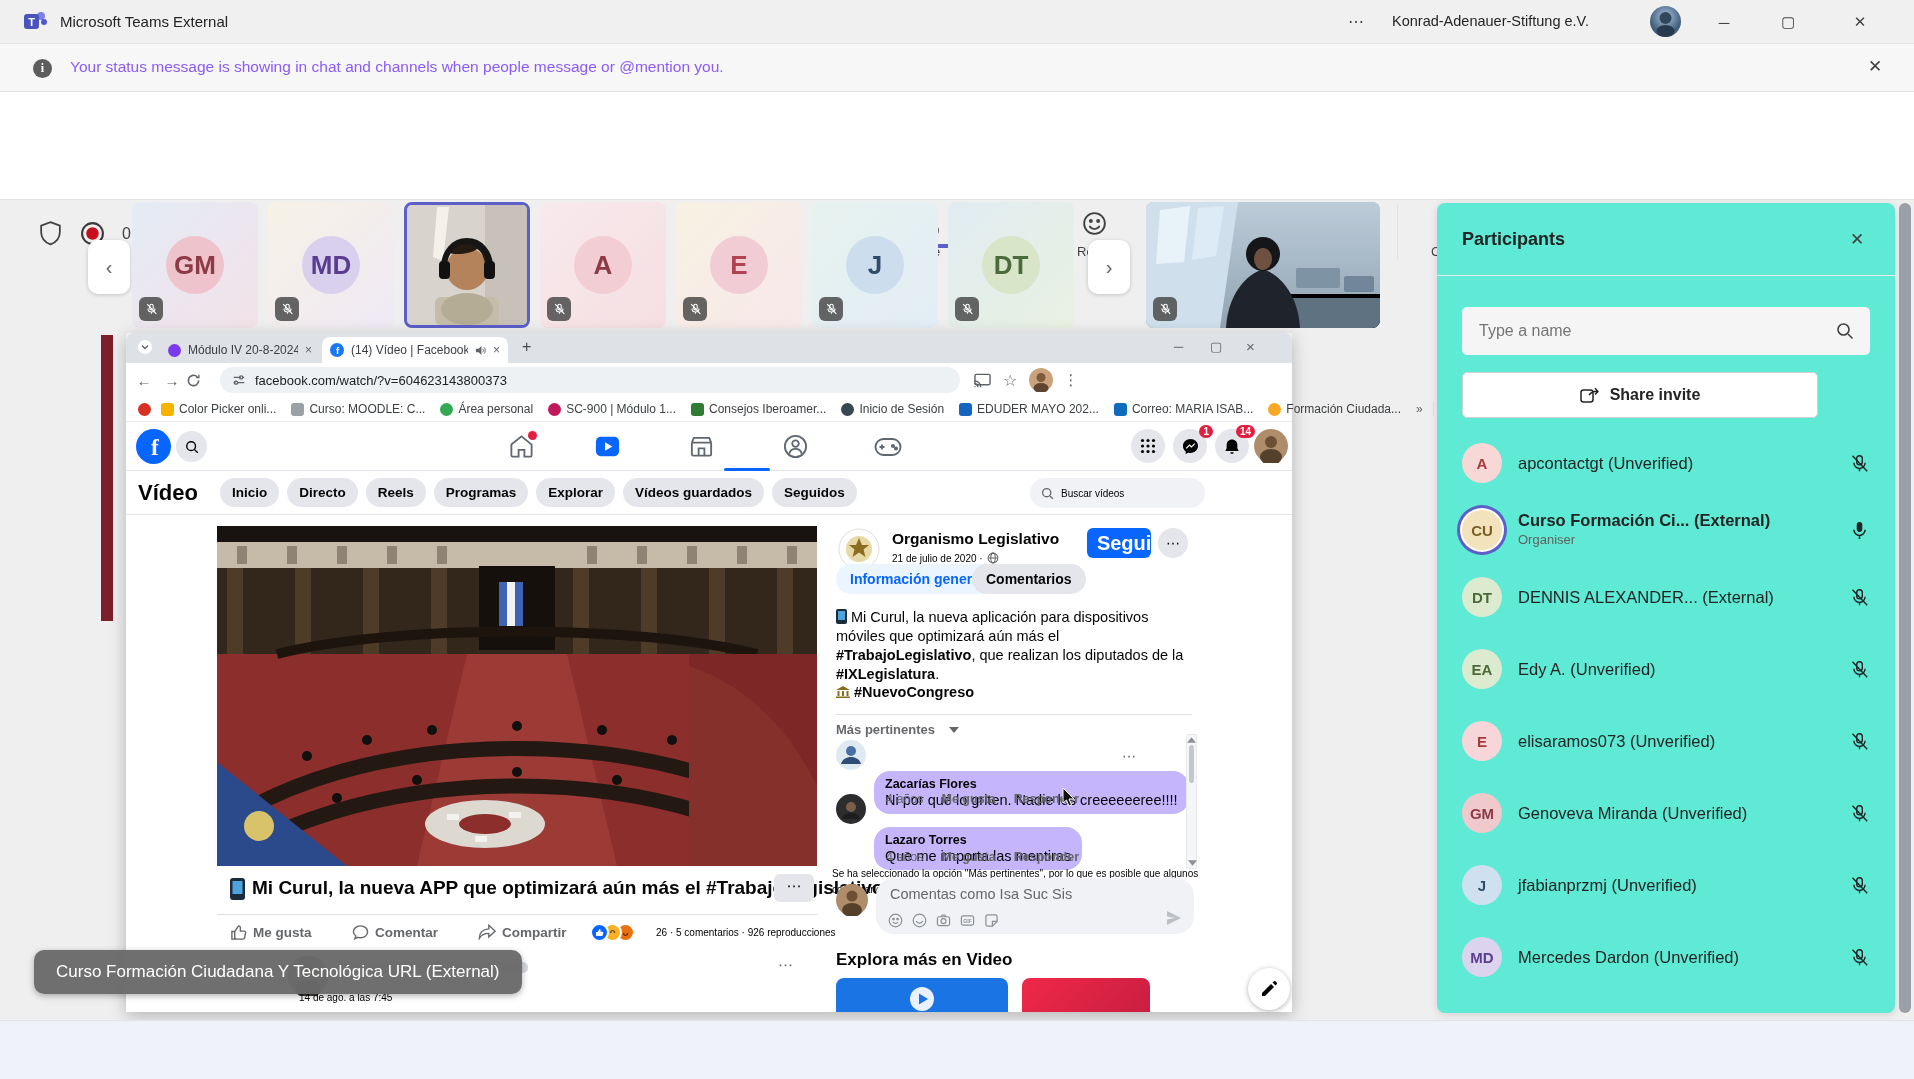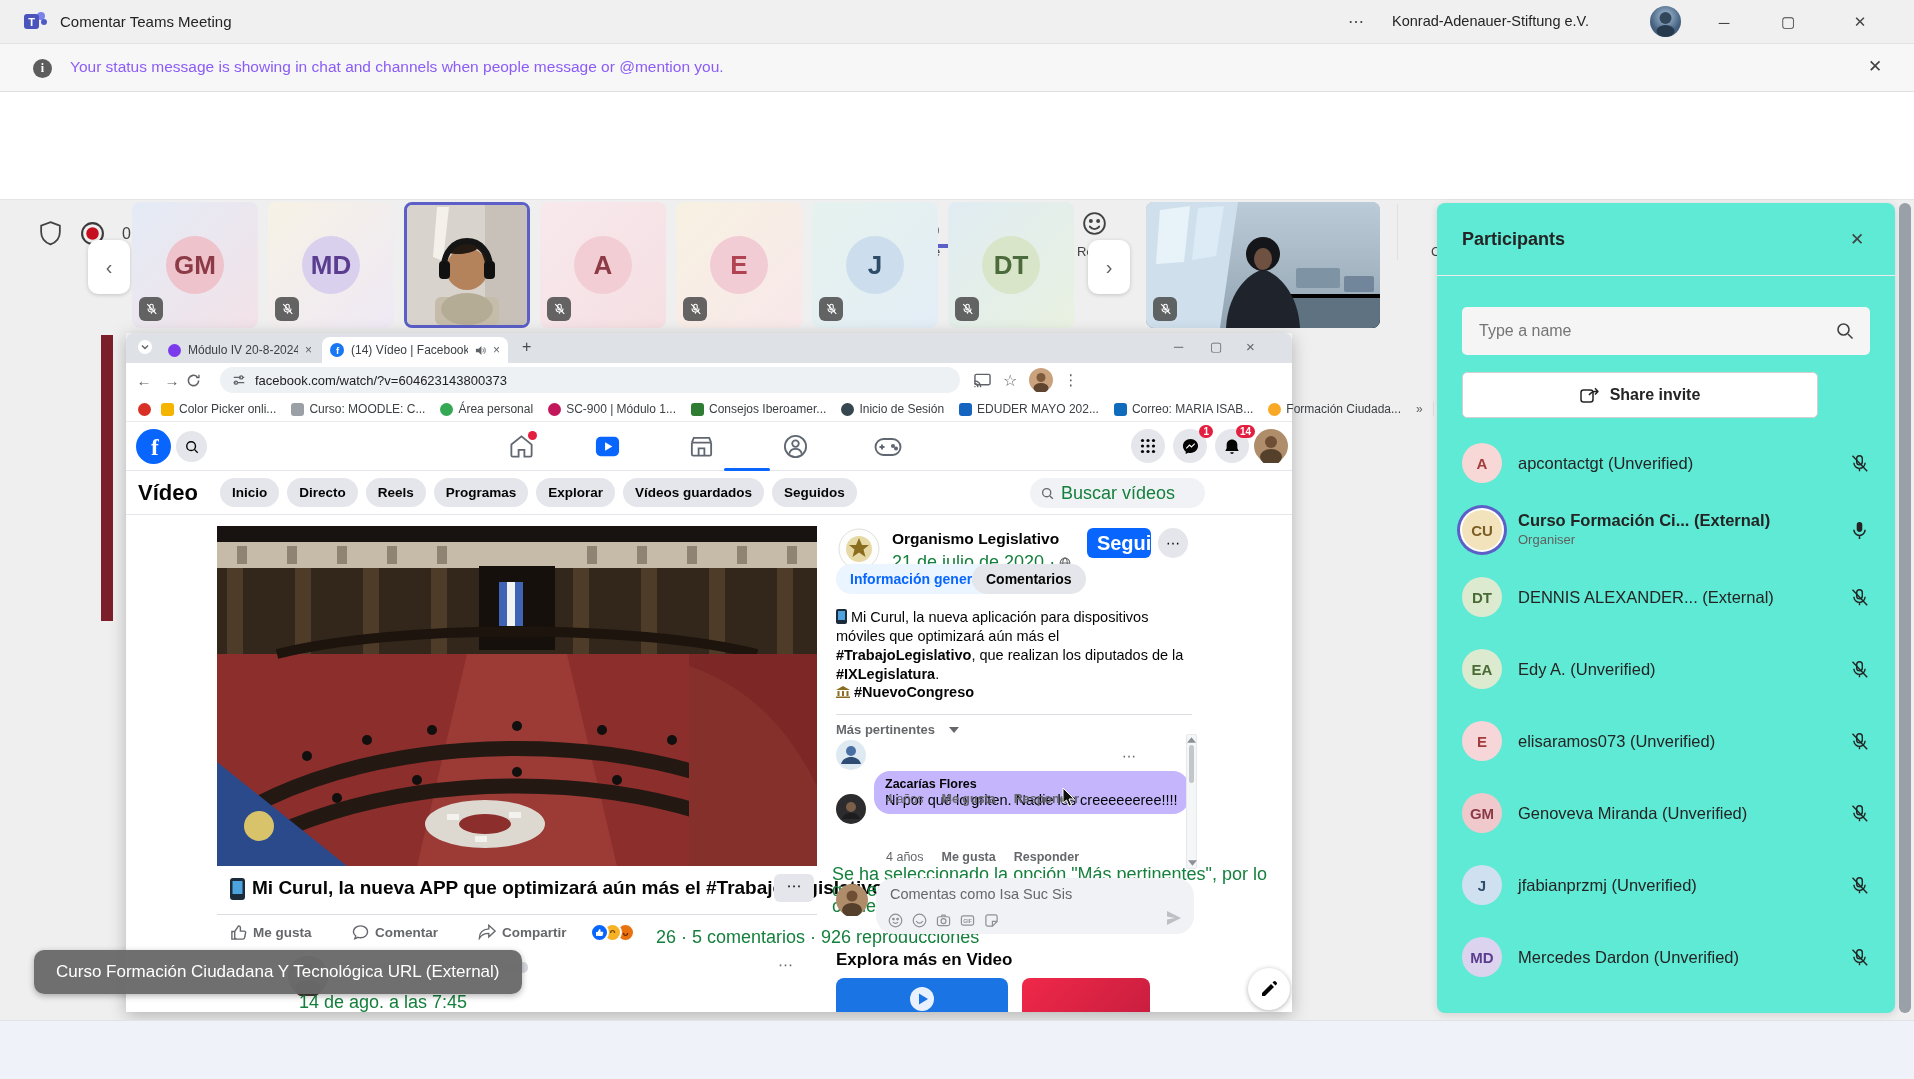--- a/index.html
+++ b/index.html
@@ -58,21 +58,21 @@
   .fb-badge { position:absolute; top:-4px; right:-6px; background:#e41e3f; color:#fff; font-size:10px; font-weight:bold; border-radius:9px; padding:1px 4px; min-width:10px; text-align:center; }
   .fb-navrow { position:absolute; left:0; top:49px; width:1166px; height:44px; background:#fff; border-bottom:1px solid #e4e6eb; }
   .pill { height:29px; border-radius:15px; background:#e4e6eb; color:#050505; font-size:13.5px; font-weight:bold; display:flex; align-items:center; padding:0 12px; margin-right:8px; cursor:pointer; white-space:nowrap; }
   .fb-title { font-size:22px; font-weight:bold; color:#050505; }
   .actlabel { font-size:13.5px; font-weight:bold; color:#65676b; }
   .bubble { background:#c4b5fd; border-radius:16px; padding:6px 11px;margin-top:35px; }
   .cname { font-size:12.5px; font-weight:bold; color:#050505; }
   .ctext { font-size:14.5px; color:#050505; margin-top:1px; }
   .cmeta { font-size:12.5px; color:#65676b; margin-top:4px; display:flex; gap:18px; }
   .cmeta b { color:#65676b; cursor:pointer; }
-  .fbsmall { font-size:18px; color:#15803d; }
+  .fbsmall { font-size:10px; color:#000000; }
   .reaction { width:19px; height:19px; border-radius:50%; border:2px solid #fff; display:flex; align-items:center; justify-content:center; font-size:10px; }
 
   
   .panel { left:1437px; top:203px; width:458px; height:810px; background:#5eead4; border-radius:8px; box-shadow:0 2px 8px rgba(0,0,0,.12); }
   .panel h2 { font-size:18px; color:#242424; }
   .psearch { position:absolute; left:25px; top:104px; width:408px; height:48px; background:#f5f5f5; border-radius:5px; display:flex; align-items:center; }
   .psearch input { border:none; outline:none; background:transparent; font-size:16px; color:#424242; width:340px; margin-left:17px; font-family:"Liberation Sans",sans-serif; }
   .share-invite { position:absolute; left:25px; top:169px; width:356px; height:46px; background:#fff; border:1px solid #d1d1d1; border-radius:5px; display:flex; align-items:center; justify-content:center; gap:10px; font-size:16px; font-weight:bold; color:#242424; cursor:pointer; }
   .prow { position:absolute; left:25px; width:408px; height:56px; display:flex; align-items:center; cursor:pointer; }
   .pavatar { width:40px; height:40px; border-radius:50%; display:flex; align-items:center; justify-content:center; font-size:15px; font-weight:bold; flex:none; }
@@ -87,21 +87,21 @@
 
 <div class="abs titlebar flex">
   <span class="abs" style="left:22px;top:9px">
     <svg width="26" height="26" viewBox="0 0 26 26">
         <circle cx="19" cy="7" r="4" fill="#7b83eb"></circle>
         <circle cx="22" cy="13" r="3" fill="#5059c9"></circle>
         <rect x="2" y="5" width="15" height="15" rx="3" fill="#4b53bc"></rect>
         <text x="9.5" y="16.5" font-size="11" font-weight="bold" fill="#fff" text-anchor="middle" font-family="Liberation Sans">T</text>
       </svg>
   </span>
-  <span class="abs app" style="left:60px;top:13px">Comentar Teams Meeting</span>
+  <span class="abs app" style="left:60px;top:13px">Microsoft Teams External</span>
   <span class="abs" style="left:1348px;top:12px;font-size:16px;color:#424242">⋯</span>
   <span class="abs org" style="left:1392px;top:13px">Konrad-Adenauer-Stiftung e.V.</span>
   <span class="abs" style="left:1650px;top:6px">
     <svg width="31" height="31" viewBox="0 0 31 31">
         <defs>
           <radialGradient id="av1" cx="50%" cy="35%">
             <stop offset="0%" stop-color="#a9c4dd"></stop>
             <stop offset="100%" stop-color="#44607e"></stop>
           </radialGradient>
         </defs>
@@ -802,20 +802,24 @@
         <polygon points="1,0 1,15 4.5,12 7,18 9.5,17 7,11 12,11" fill="#111" stroke="#fff" stroke-width="1"></polygon>
       </svg>
 
     <span class="abs" style="left:710px;top:372px">
         <svg width="30" height="30" viewBox="0 0 30 30">
           <circle cx="15" cy="15" r="15" fill="#2c2c2e"></circle>
           <circle cx="15" cy="13" r="5" fill="#7c5f49"></circle>
           <path d="M6 25c1.5-4.5 5-6 9-6s7.5 1.5 9 6z" fill="#1d1d1f"></path>
         </svg>
       </span>
+    <div class="abs bubble" style="left:748px;top:370px">
+      <div class="cname">Lazaro Torres</div>
+      <div class="ctext">Que me importa las mentiras</div>
+    </div>
     <div class="abs cmeta" style="left:760px;top:424px">
       <span>4 años</span>
         <b>Me gusta</b>
         <b>Responder</b>
     </div>
 
     <div class="abs fbsmall" style="left:706px;top:444px;line-height:16px">
       <div>Se ha seleccionado la opción "Más pertinentes", por lo que es posible que algunos</div>
         <div>comentarios se hayan filtrado.</div>
     </div>

